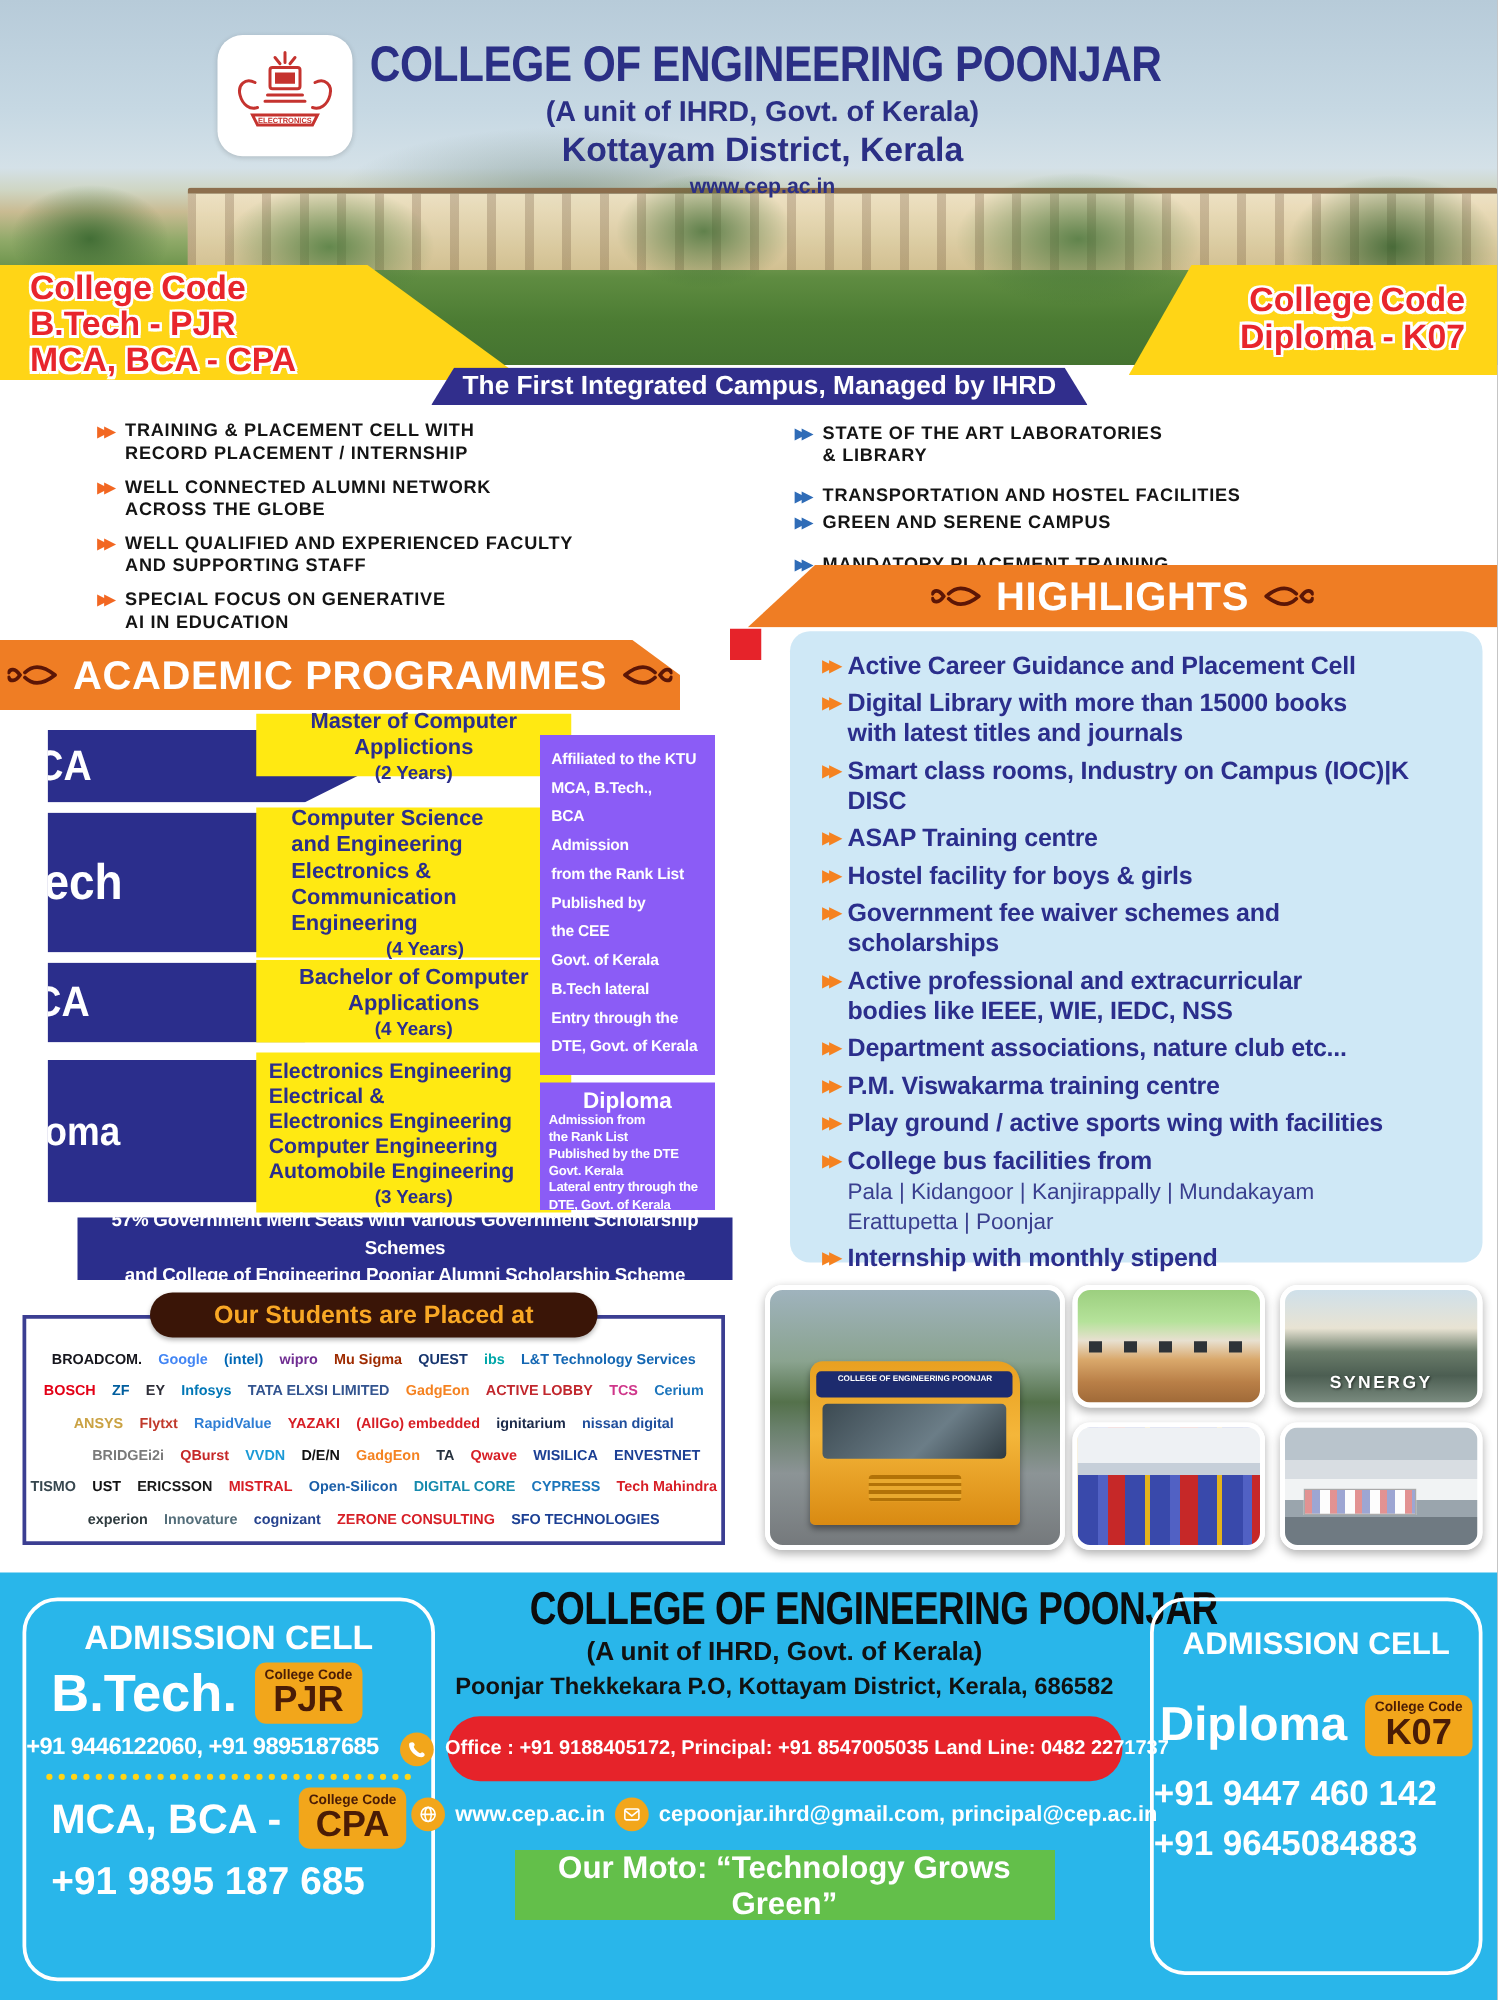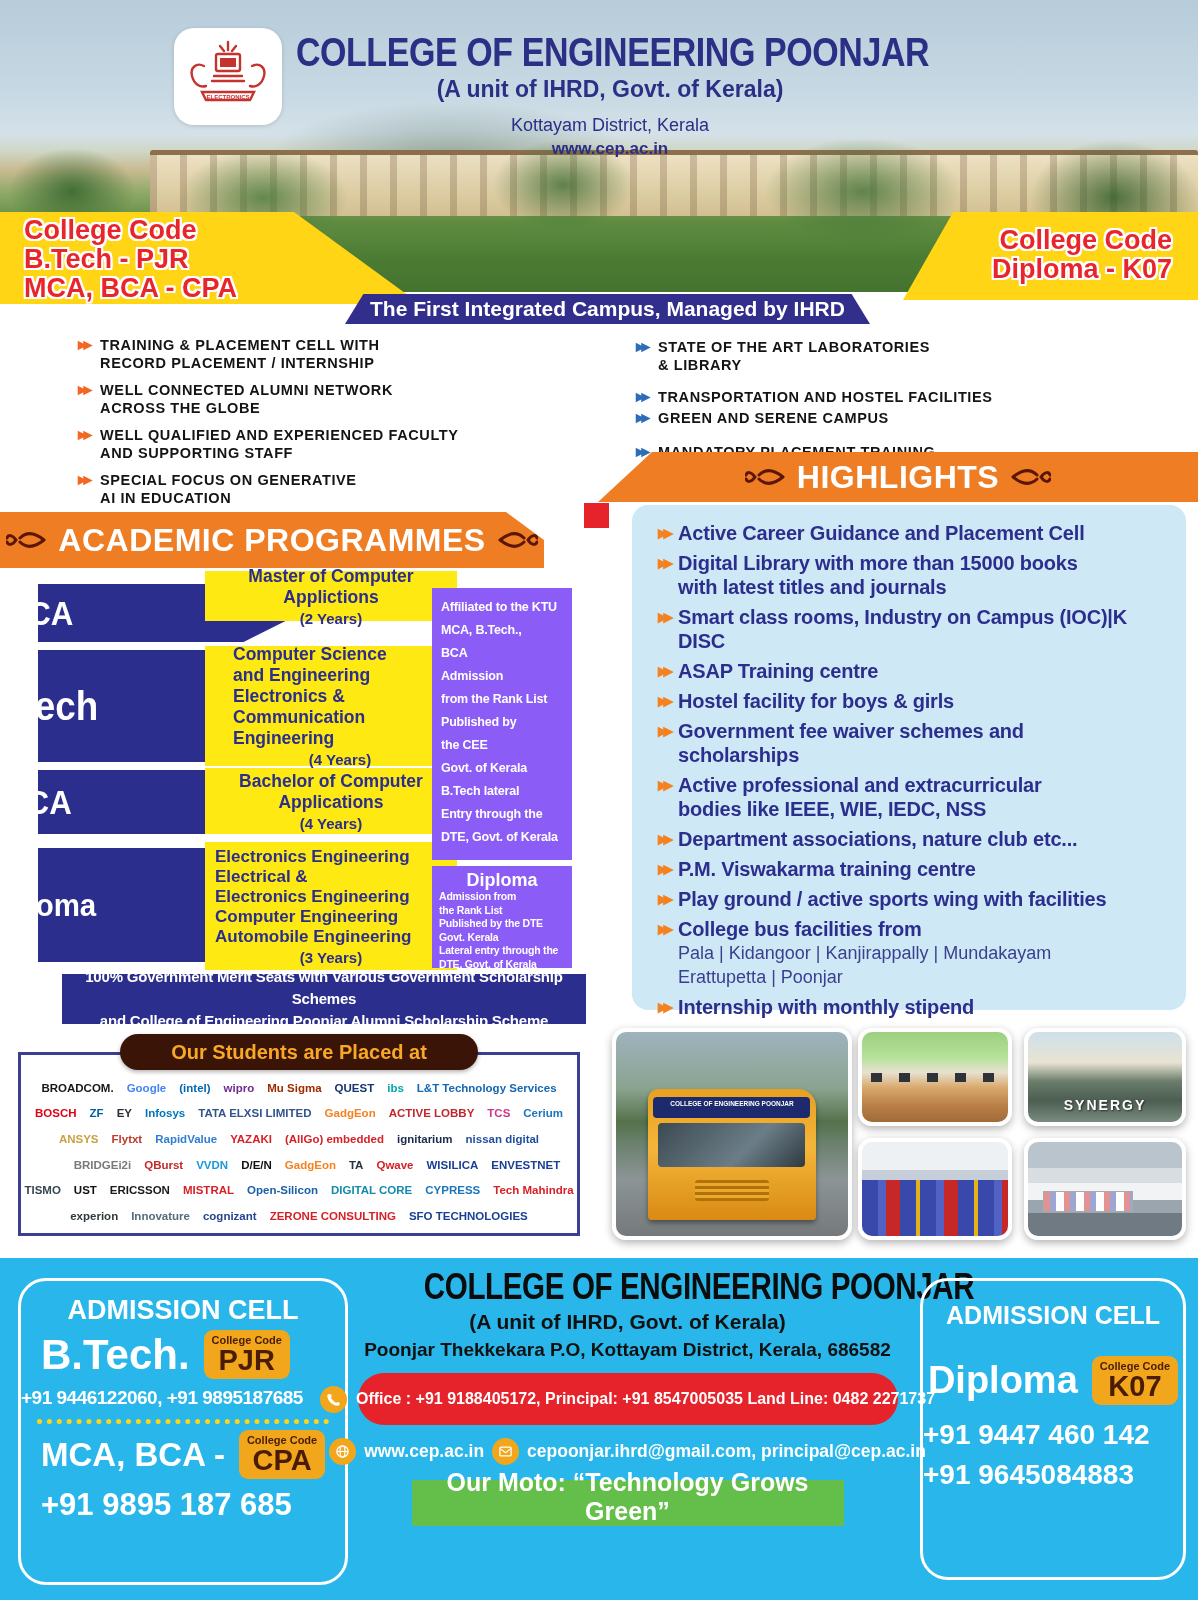--- a/index.html
+++ b/index.html
@@ -21,21 +21,21 @@
       radial-gradient(ellipse 100px 65px at 47% 50%, rgba(60,106,49,.78), transparent 70%),
       radial-gradient(ellipse 140px 76px at 72% 55%, rgba(65,113,54,.8), transparent 70%),
       radial-gradient(ellipse 120px 82px at 93% 60%, rgba(53,96,44,.85), transparent 70%); }
 
   .logo-box { position:absolute; left:174px; top:28px; width:108px; height:97px; background:#fff; border-radius:20px;
     display:flex; align-items:center; justify-content:center; box-shadow:0 1px 4px rgba(0,0,0,.15); }
 
   .head-block { position:absolute; left:240px; top:30px; width:740px; text-align:center; color:#2b2f85; }
   .head-title { font-size:40px; font-weight:900; white-space:nowrap; display:inline-block; transform:scaleX(.85); letter-spacing:-0.5px; }
   .head-sub { font-size:23px; font-weight:800; margin-top:1px; }
-  .head-district { font-size:18px; font-weight:400; margin-top:12px; }
+  .head-district { font-size:27px; font-weight:700; margin-top:2px; }
   .head-web { font-size:17px; font-weight:800; margin-top:3px; }
 
   
   .code-banner { position:absolute; background:#ffd516; z-index:5; }
   .code-banner .ln { font-size:27px; font-weight:900; color:#e8252c; line-height:29px;
     text-shadow:-2px -2px 0 #fff,2px -2px 0 #fff,-2px 2px 0 #fff,2px 2px 0 #fff,0 -2px 0 #fff,0 2px 0 #fff,-2px 0 0 #fff,2px 0 0 #fff; }
   .code-left { left:0; top:212px; width:420px; height:92px; clip-path:polygon(0 0,70% 0,100% 100%,0 100%); padding:4px 0 0 24px; }
   .code-right { left:903px; top:212px; width:295px; height:88px; clip-path:polygon(17% 0,100% 0,100% 100%,0 100%); padding:14px 26px 0 0; text-align:right; }
 
   .campus-banner { position:absolute; left:345px; top:294px; width:525px; height:30px; background:#312e8c;
@@ -158,21 +158,21 @@
   .foot-center { position:absolute; left:355px; top:1266px; width:545px; text-align:center; }
   .fc-title { display:inline-block; font-size:37px; font-weight:900; color:#0c0c0c; white-space:nowrap; transform:scaleX(.8); letter-spacing:-.5px; }
   .fc-sub { font-size:21px; font-weight:800; color:#111; margin-top:2px; }
   .fc-addr { font-size:19px; font-weight:800; color:#111; margin-top:5px; }
   .fc-pill { margin:12px auto 0; width:540px; height:52px; background:#e6232a; border-radius:26px;
     display:flex; align-items:center; justify-content:center; gap:9px; }
   .fc-pill span.txt { color:#fff; font-size:16px; font-weight:800; white-space:nowrap; }
   .icon-circle { width:27px; height:27px; border-radius:50%; background:#f2a61b; display:inline-flex; align-items:center; justify-content:center; flex:0 0 auto; }
   .fc-web { margin-top:13px; display:flex; align-items:center; justify-content:center; gap:8px; }
   .fc-web span.txt { color:#fff; font-size:17.5px; font-weight:800; white-space:nowrap; }
-  .fc-moto { margin:15px auto 0; width:432px; height:46px; background:#63bf4a; display:flex; align-items:flex-end; justify-content:center; }
+  .fc-moto { margin:15px auto 0; width:432px; height:56px; background:#63bf4a; display:flex; align-items:flex-start; justify-content:center; }
   .fc-moto span { color:#fff; font-size:25px; font-weight:800; }
 
   .flourish { width:40px; height:26px; flex:0 0 auto; }
 </style>
 </head>
 <body>
 
 <div id="poster">
 
   <div class="hero">
@@ -335,21 +335,21 @@
         <div class="rb-line">Admission from</div>
         <div class="rb-line">the Rank List</div>
         <div class="rb-line">Published by the DTE</div>
         <div class="rb-line">Govt. Kerala</div>
         <div class="rb-line">Lateral entry through the</div>
         <div class="rb-line">DTE, Govt. of Kerala</div>
       </div>
   </div>
 
   <div class="merit-bar">
-    <div class="merit-line">100% Government Merit Seats with Various Government Scholarship Schemes</div>
+    <div class="merit-line">57% Government Merit Seats with Various Government Scholarship Schemes</div>
     <div class="merit-line">and College of Engineering Poonjar Alumni Scholarship Scheme</div>
   </div>
 
   <div class="hl-header">
     <svg class="flourish" viewBox="0 0 40 24">
         <path d="M38 12c-10-8-18-8-24-2 M38 12c-10 8-18 8-24 2 M10 12c-4-6-8-5-9-2 M10 12c-4 6-8 5-9 2" stroke="#5c1606" fill="none" stroke-width="3" stroke-linecap="round"></path>
       </svg>
     <span class="panel-title">HIGHLIGHTS</span>
     <svg class="flourish" style="transform:scaleX(-1)" viewBox="0 0 40 24">
         <path d="M38 12c-10-8-18-8-24-2 M38 12c-10 8-18 8-24 2 M10 12c-4-6-8-5-9-2 M10 12c-4 6-8 5-9 2" stroke="#5c1606" fill="none" stroke-width="3" stroke-linecap="round"></path>

